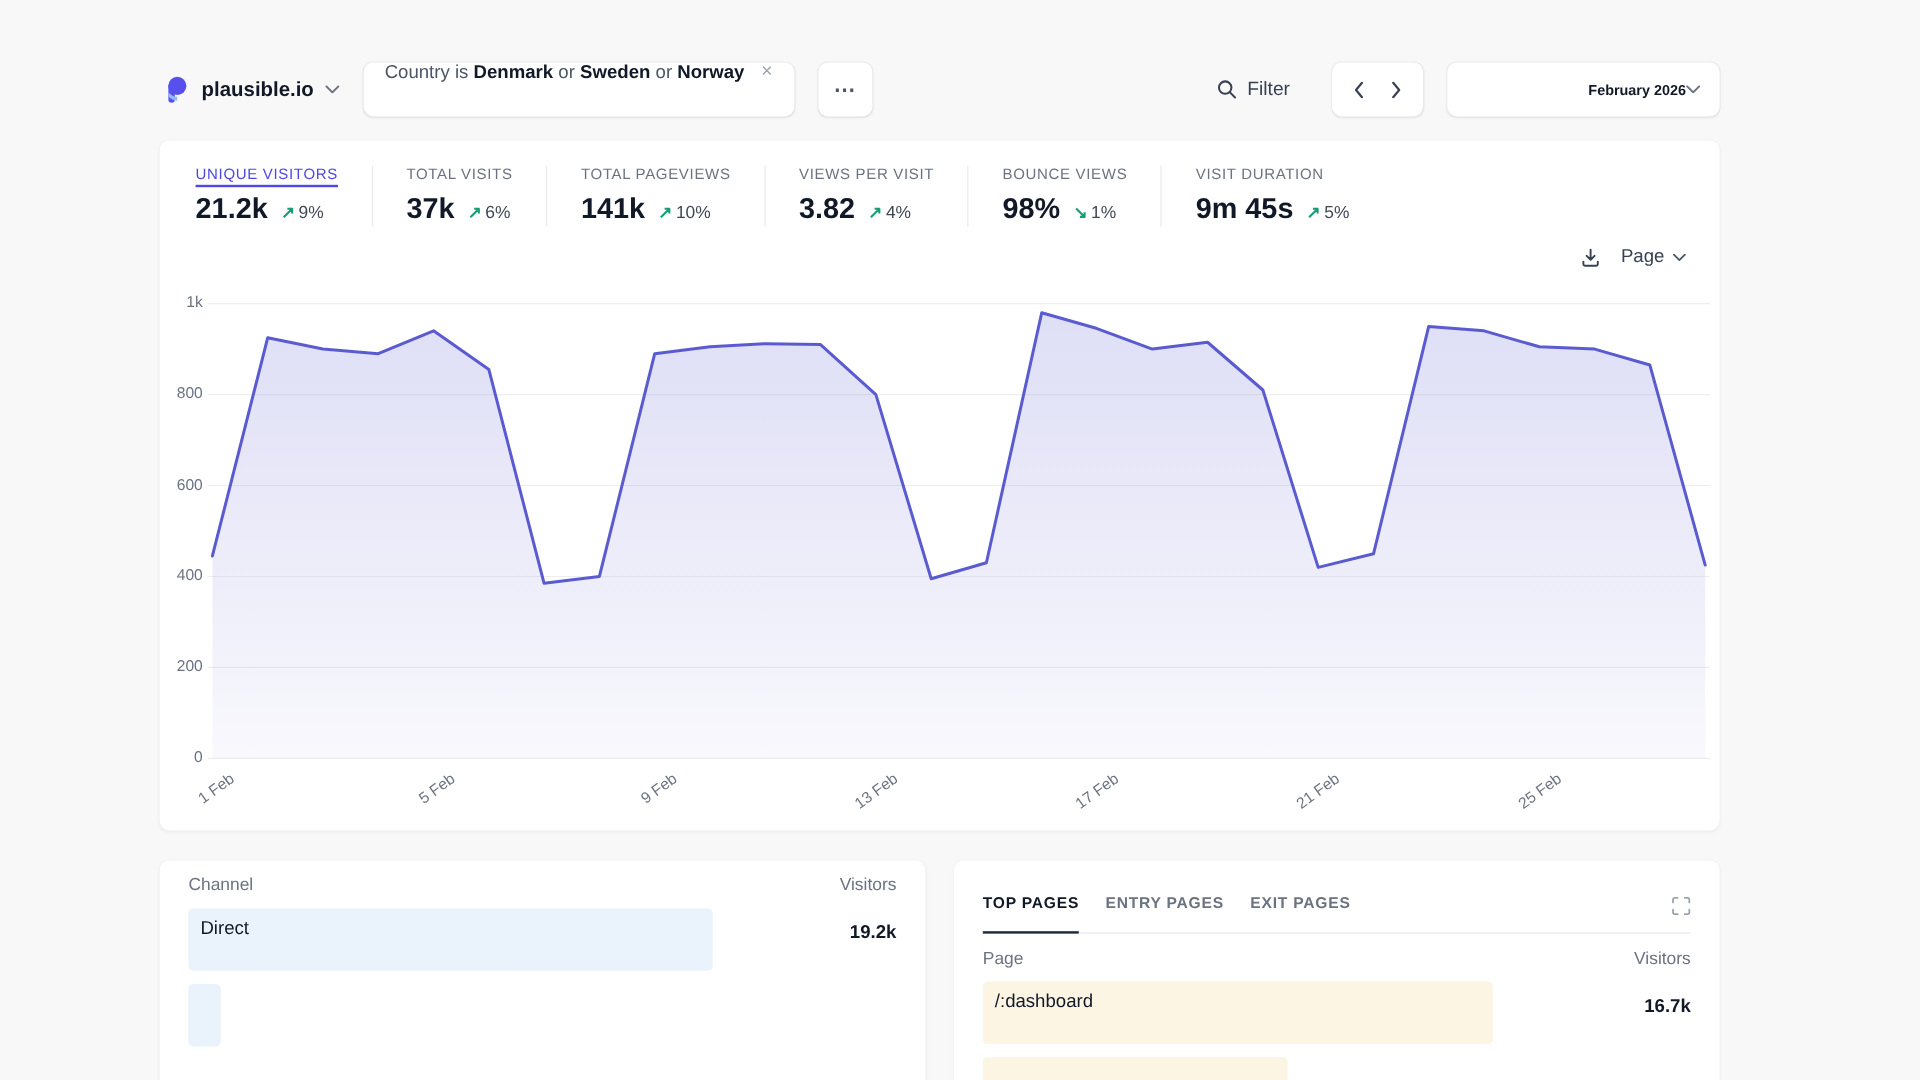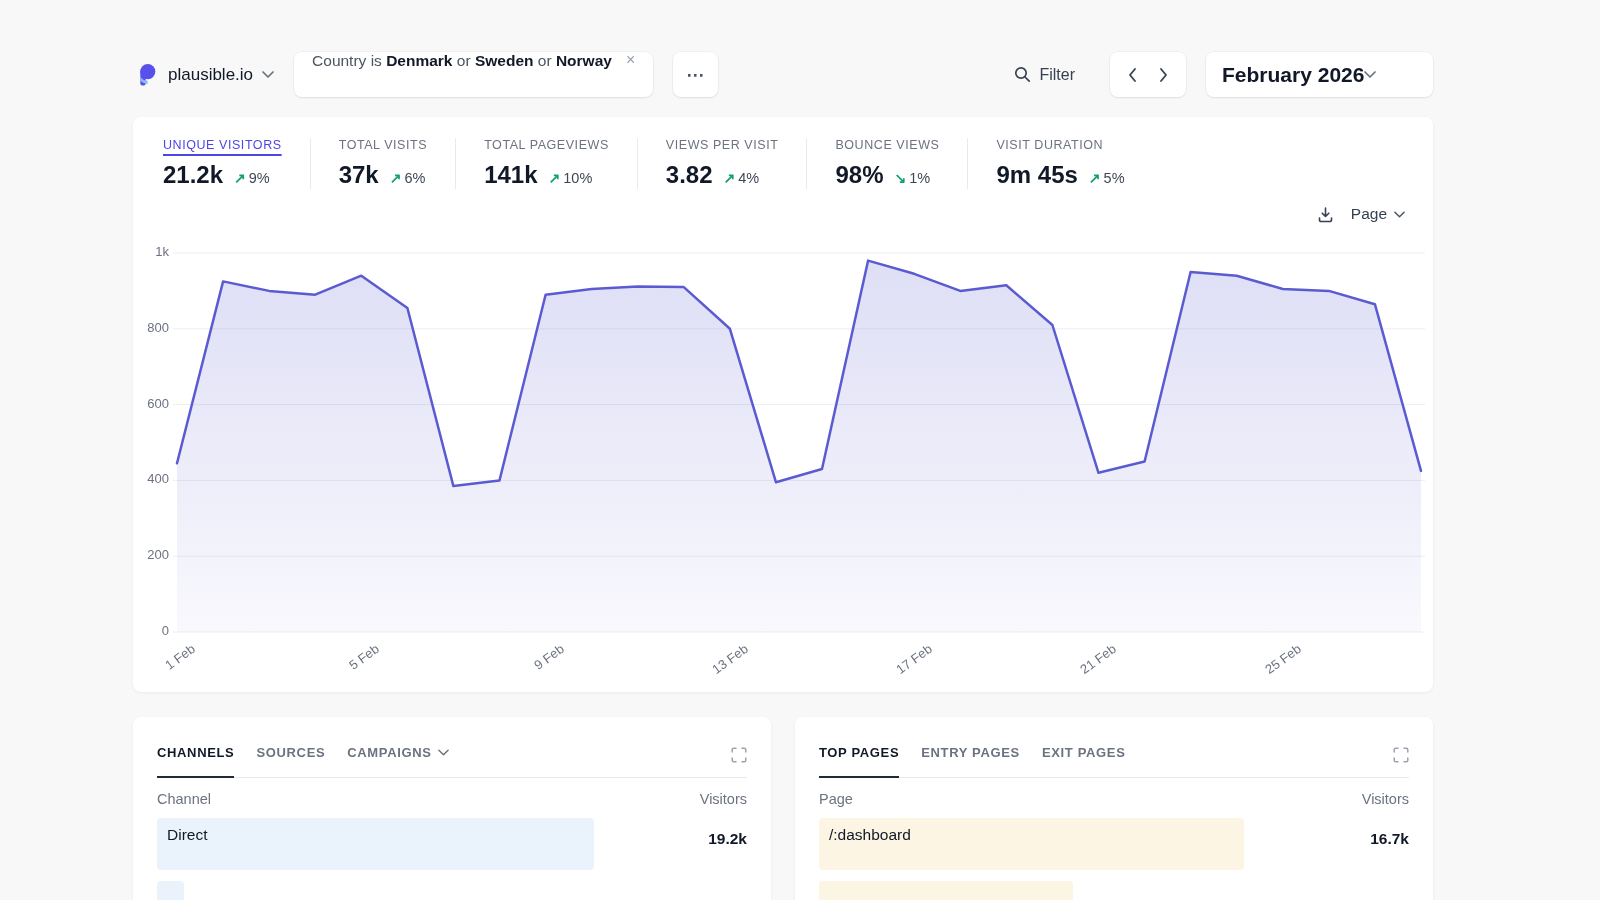--- a/index.html
+++ b/index.html
@@ -4,31 +4,31 @@
 <style>
   html,body{margin:0;padding:0}
   body{width:1600px;height:900px;overflow:hidden;background:#f8f8f8;
        font-family:"Liberation Sans",sans-serif;color:#1f2937}
   svg{display:block}
   b{font-weight:700;color:#111827}
 
   
   .topbar{position:absolute;left:133px;top:52px;width:1300px;height:45px;display:flex;align-items:center}
   .site{display:flex;align-items:center;gap:9px;cursor:pointer}
-  .site-name{font-size:17px;font-weight:400;color:#111827}
+  .site-name{font-size:17px;font-weight:700;color:#111827}
   .pill{background:#fff;border-radius:8px;box-shadow:0 1px 2px rgba(16,24,40,.08),0 0 0 1px rgba(16,24,40,.03)}
   .chip{margin-left:20px;height:45px;display:flex;padding:0 18px;font-size:15.5px;color:#4b5563;white-space:nowrap}
   .chip-close{margin-left:14px;color:#98a1ad;font-size:16px;cursor:pointer;line-height:1}
   .more-btn{margin-left:20px;width:45px;height:45px;display:flex;align-items:center;justify-content:center;
             font-size:18px;font-weight:700;color:#4b5563;letter-spacing:1px;cursor:pointer}
   .filter-search{margin-left:auto;display:flex;align-items:center;gap:8px;font-size:16px;color:#374151;cursor:pointer}
   .nav-arrows{margin-left:35px;width:76px;height:45px;display:flex;align-items:center;justify-content:space-evenly}
   .nav-arrow{width:22px;height:30px;display:flex;align-items:center;justify-content:center;cursor:pointer}
-  .date-pick{margin-left:20px;width:227px;height:45px;display:flex;align-items:center;justify-content:flex-start;
-             padding:0 16px;box-sizing:border-box;font-size:21px;font-weight:600;color:#111827;cursor:pointer}
+  .date-pick{margin-left:20px;width:227px;height:45px;display:flex;align-items:center;justify-content:flex-end;
+             padding:0 16px;box-sizing:border-box;font-size:12px;font-weight:600;color:#111827;cursor:pointer}
 
   
   .card{position:absolute;background:#fff;border-radius:8px;box-shadow:0 1px 3px rgba(16,24,40,.06)}
   #main{left:133px;top:117px;width:1300px;height:575px}
   #p-left{left:133px;top:717px;width:638px;height:200px}
   #p-right{left:795px;top:717px;width:638px;height:200px}
 
   
   .stats{display:flex;padding:21px 0 0 30px}
   .stat{padding:0 28px;border-left:1px solid #e9eaee;cursor:pointer}
@@ -234,75 +234,55 @@
       <div class="xlab" style="left: 354.593px; top: 524px;">9 Feb</div>
       <div class="xlab" style="left: 538.889px; top: 524px;">13 Feb</div>
       <div class="xlab" style="left: 723.185px; top: 524px;">17 Feb</div>
       <div class="xlab" style="left: 907.481px; top: 524px;">21 Feb</div>
       <div class="xlab" style="left: 1091.78px; top: 524px;">25 Feb</div>
     </div>
 </div>
 
 <div class="card" id="p-left">
   <div class="panel-inner">
+    <div class="cols">
+      <span>Channel</span>
+      <span>Visitors</span>
+    </div>
+    <div class="trow">
+      <div class="bar" style="width: 74%;"></div>
+      <span class="rlabel">Direct</span>
+      <span class="rvalue">19.2k</span>
+    </div>
+    <div class="trow">
+      <div class="bar" style="width: 4.5%;"></div>
+    </div>
+  </div>
+</div>
+
+<div class="card" id="p-right">
+  <div class="panel-inner">
     <div class="tabs">
       <span class="tab active">
-          <span>CHANNELS</span>
+          <span>TOP PAGES</span>
         </span>
       <span class="tab">
-          <span>SOURCES</span>
+          <span>ENTRY PAGES</span>
         </span>
       <span class="tab">
-          <span>CAMPAIGNS</span>
-        <svg width="11" height="7" viewBox="0 0 12 7">
-          <path d="M1 1l5 5 5-5" stroke="#6b7280" stroke-width="1.6" fill="none" stroke-linecap="round" stroke-linejoin="round"></path>
-        </svg>
+          <span>EXIT PAGES</span>
         </span>
       <span class="spacer"></span>
       <span class="expand-btn">
         <svg width="16" height="16" viewBox="0 0 16 16">
           <path d="M1.2 5V2.7A1.5 1.5 0 0 1 2.7 1.2H5M11 1.2h2.3a1.5 1.5 0 0 1 1.5 1.5V5M14.8 11v2.3a1.5 1.5 0 0 1-1.5 1.5H11M5 14.8H2.7a1.5 1.5 0 0 1-1.5-1.5V11" stroke="#9ca3af" stroke-width="1.5" fill="none" stroke-linecap="round"></path>
         </svg>
         </span>
     </div>
     <div class="cols">
-      <span>Channel</span>
-      <span>Visitors</span>
-    </div>
-    <div class="trow">
-      <div class="bar" style="width: 74%;"></div>
-      <span class="rlabel">Direct</span>
-      <span class="rvalue">19.2k</span>
-    </div>
-    <div class="trow">
-      <div class="bar" style="width: 4.5%;"></div>
-    </div>
-  </div>
-</div>
-
-<div class="card" id="p-right">
-  <div class="panel-inner">
-    <div class="tabs">
-      <span class="tab active">
-          <span>TOP PAGES</span>
-        </span>
-      <span class="tab">
-          <span>ENTRY PAGES</span>
-        </span>
-      <span class="tab">
-          <span>EXIT PAGES</span>
-        </span>
-      <span class="spacer"></span>
-      <span class="expand-btn">
-        <svg width="16" height="16" viewBox="0 0 16 16">
-          <path d="M1.2 5V2.7A1.5 1.5 0 0 1 2.7 1.2H5M11 1.2h2.3a1.5 1.5 0 0 1 1.5 1.5V5M14.8 11v2.3a1.5 1.5 0 0 1-1.5 1.5H11M5 14.8H2.7a1.5 1.5 0 0 1-1.5-1.5V11" stroke="#9ca3af" stroke-width="1.5" fill="none" stroke-linecap="round"></path>
-        </svg>
-        </span>
-    </div>
-    <div class="cols">
       <span>Page</span>
       <span>Visitors</span>
     </div>
     <div class="trow">
       <div class="bar" style="width: 72%;"></div>
       <span class="rlabel">/:dashboard</span>
       <span class="rvalue">16.7k</span>
     </div>
     <div class="trow">
       <div class="bar" style="width: 43%;"></div>

